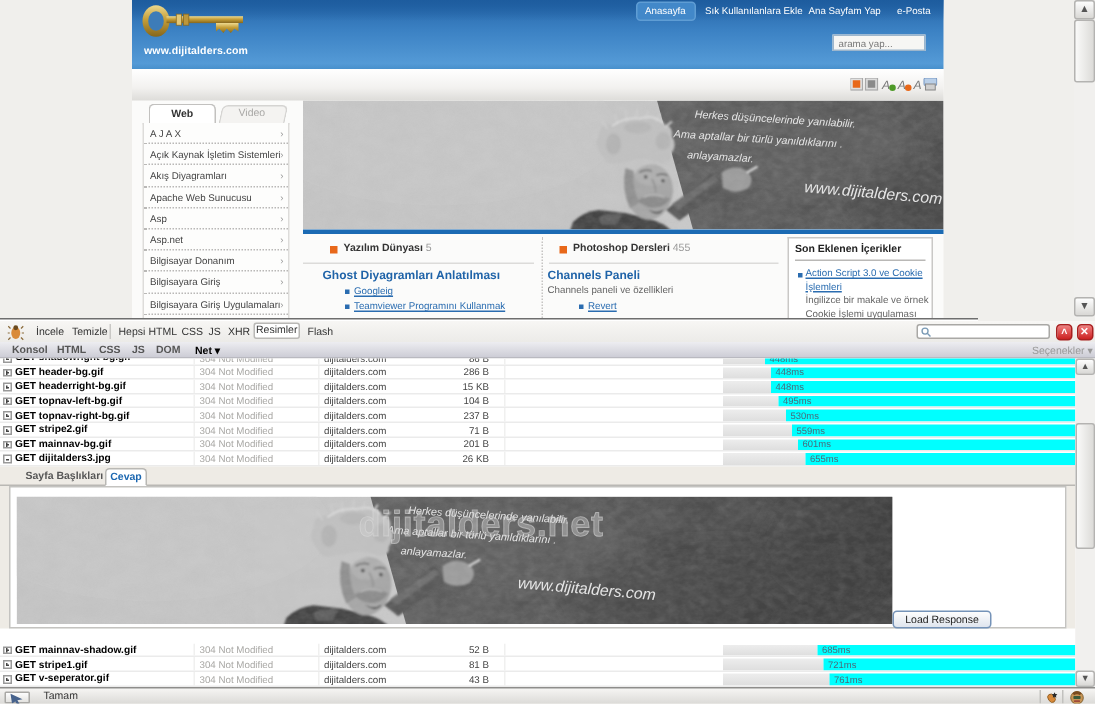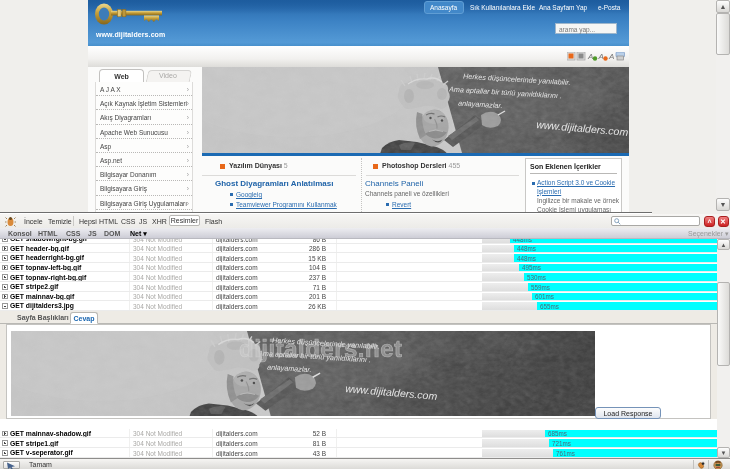--- a/index.html
+++ b/index.html
@@ -176,21 +176,21 @@
   <div class="abs" style="left:230px;top:193px;width:3px;height:3px;background:#2a6cb0"></div>
   <div class="abs" style="left:236px;top:191px;font-size:6.5px;color:#2a6cb0;text-decoration:underline">Googleig</div>
   <div class="abs" style="left:230px;top:203px;width:3px;height:3px;background:#2a6cb0"></div>
   <div class="abs" style="left:236px;top:201px;font-size:6.5px;color:#2a6cb0;text-decoration:underline">Teamviewer Programını Kullanmak</div>
 
   <div class="abs" style="left:361px;top:158px;width:1px;height:54px;border-left:1px dotted #c5c4c2"></div>
 
   <div class="abs" style="left:373px;top:164px;width:5px;height:5px;background:#e8681a"></div>
   <div class="abs" style="left:382px;top:162px;font-size:7px;font-weight:bold;color:#333">Photoshop Dersleri <span style="color:#999;font-weight:normal">455</span></div>
   <div class="abs" style="left:366px;top:175px;width:153px;height:1px;background:#dcdbd9"></div>
-  <div class="abs" style="left:365px;top:179px;font-size:8px;font-weight:normal;color:#1f63a8">Channels Paneli</div>
+  <div class="abs" style="left:365px;top:179px;font-size:8px;font-weight:bold;color:#1f63a8">Channels Paneli</div>
   <div class="abs" style="left:365px;top:190px;font-size:6.5px;color:#666">Channels paneli ve özellikleri</div>
   <div class="abs" style="left:386px;top:203px;width:3px;height:3px;background:#2a6cb0"></div>
   <div class="abs" style="left:392px;top:201px;font-size:6.5px;color:#2a6cb0;text-decoration:underline">Revert</div>
 
   <div class="abs" style="left:525px;top:158px;width:97px;height:54px;background:#fff;border:1px solid #c9c8c6;border-bottom:none"></div>
   <div class="abs" style="left:530px;top:163px;font-size:7px;font-weight:bold;color:#222">Son Eklenen İçerikler</div>
   <div class="abs" style="left:530px;top:173px;width:87px;height:1px;background:#b9b8b6"></div>
   <div class="abs" style="left:532px;top:182px;width:3px;height:3px;background:#2a6cb0"></div>
   <div class="abs" style="left:537px;top:179px;width:80px;font-size:6.5px;line-height:8.6px;color:#2a6cb0;text-decoration:underline">Action Script 3.0 ve Cookie İşlemleri</div>
   <div class="abs" style="left:537px;top:197px;width:84px;font-size:6.5px;line-height:8.6px;color:#666">İngilizce bir makale ve örnek Cookie İşlemi uygulaması</div>

